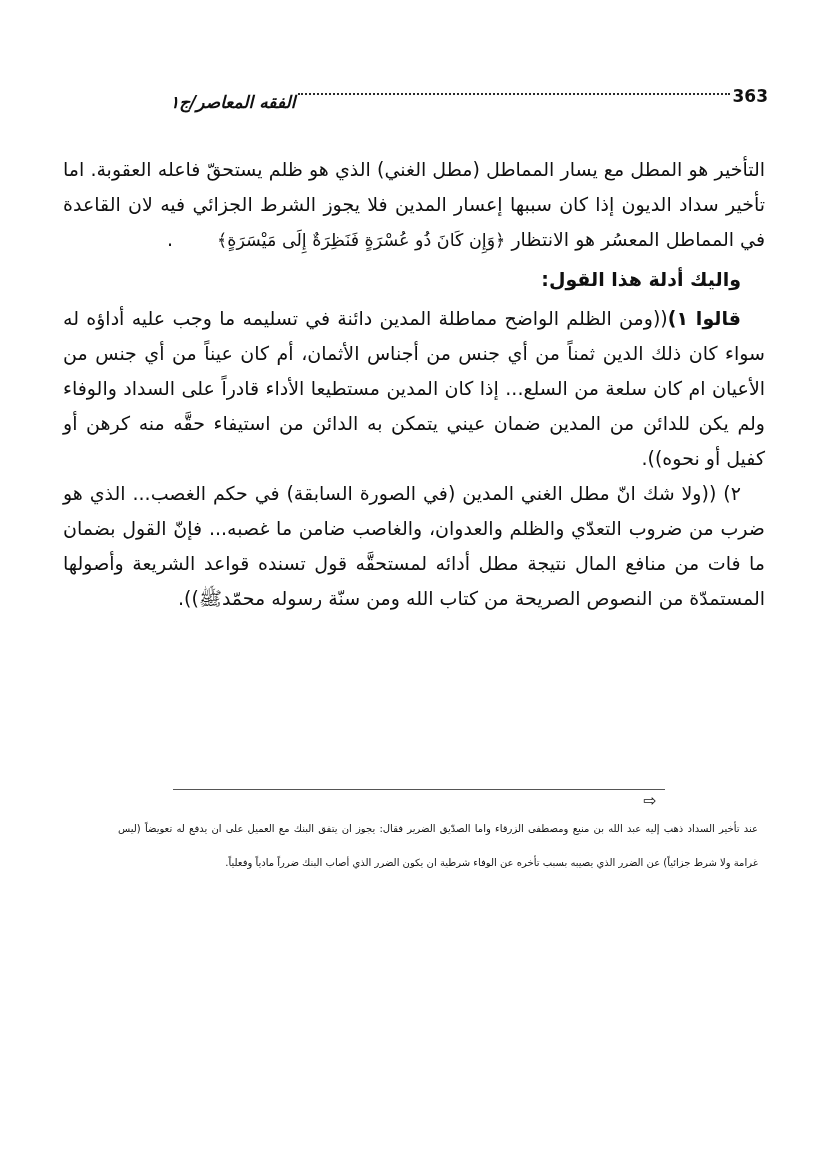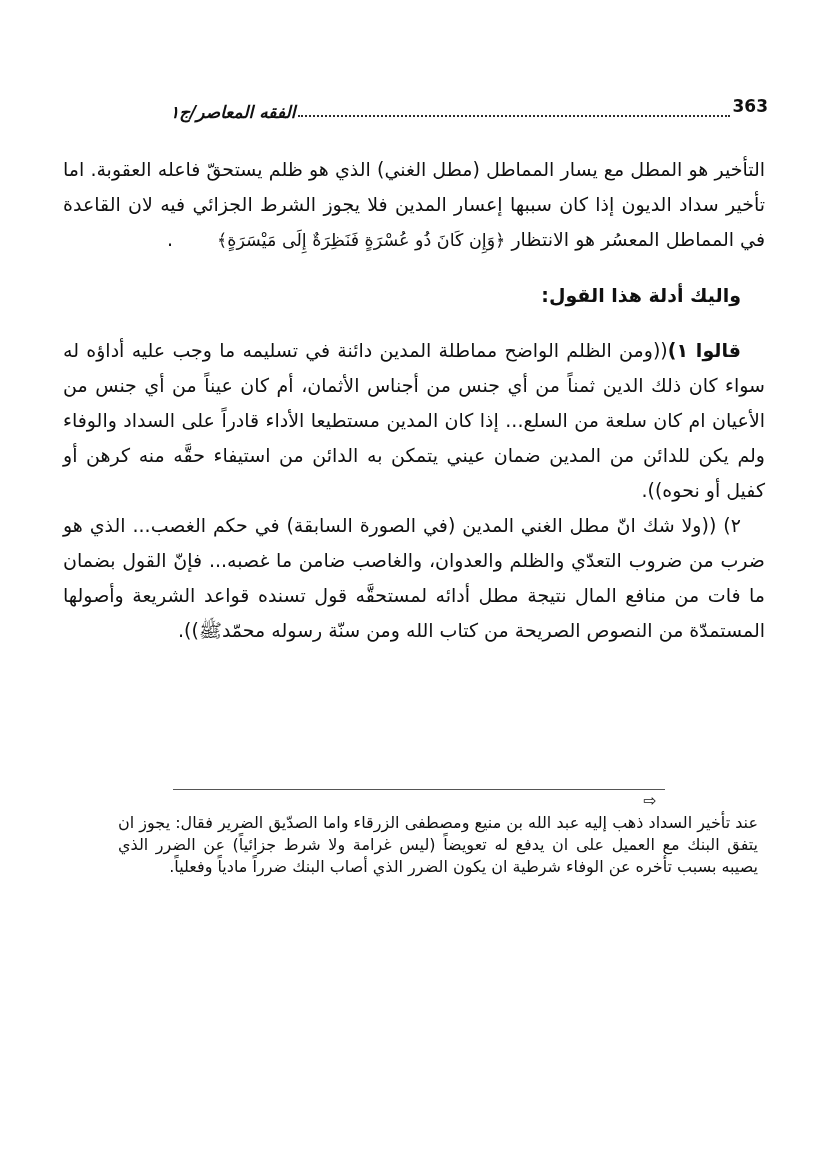--- a/index.html
+++ b/index.html
@@ -21,21 +21,21 @@
   }
 
   
   .running-head {
     position: absolute;
     top: 92px;
     left: 60px;
     right: 58px;
     display: flex;
     direction: ltr;           
-    align-items: flex-end;
+    align-items: flex-start;
     height: 30px;
   }
   .book-title {
     font-style: italic;
     font-weight: bold;
     font-size: 17px;
     white-space: nowrap;
     padding-left: 110px;      
   }
   .leader {
@@ -65,21 +65,21 @@
   .body-text p { margin: 0; }
   .quran {
     font-weight: normal;
     font-size: 17.5px;
     letter-spacing: 0.2px;
     margin-left: 44px;
   }
   .subheading {
     font-size: 19px;
     font-weight: bold;
-    margin: 20px 0;
+    margin: 4px 0;
     text-align: right;
     padding-right: 24px;
   }
   .indent { text-indent: 24px; }
   .lead   { margin-left: 7px; }
   .lead-bold { font-weight: bold; }
 
   
   .footnote {
     position: absolute;
@@ -96,22 +96,22 @@
   .fn-marker {
     text-align: right;
     margin-right: 108px;
     font-size: 16px;
     line-height: 22px;
     height: 22px;
     color: #111;
   }
   .fn-text {
     margin: 0 7px 0 55px;     
-    font-size: 16px;
-    line-height: 22px;
+    font-size: 10px;
+    line-height: 34px;
     text-align: justify;
   }
 </style>
 </head>
 <body>
 
 <div class="page">
 
   <header class="running-head">
     <span class="book-title">الفقه المعاصر/ج١</span>

